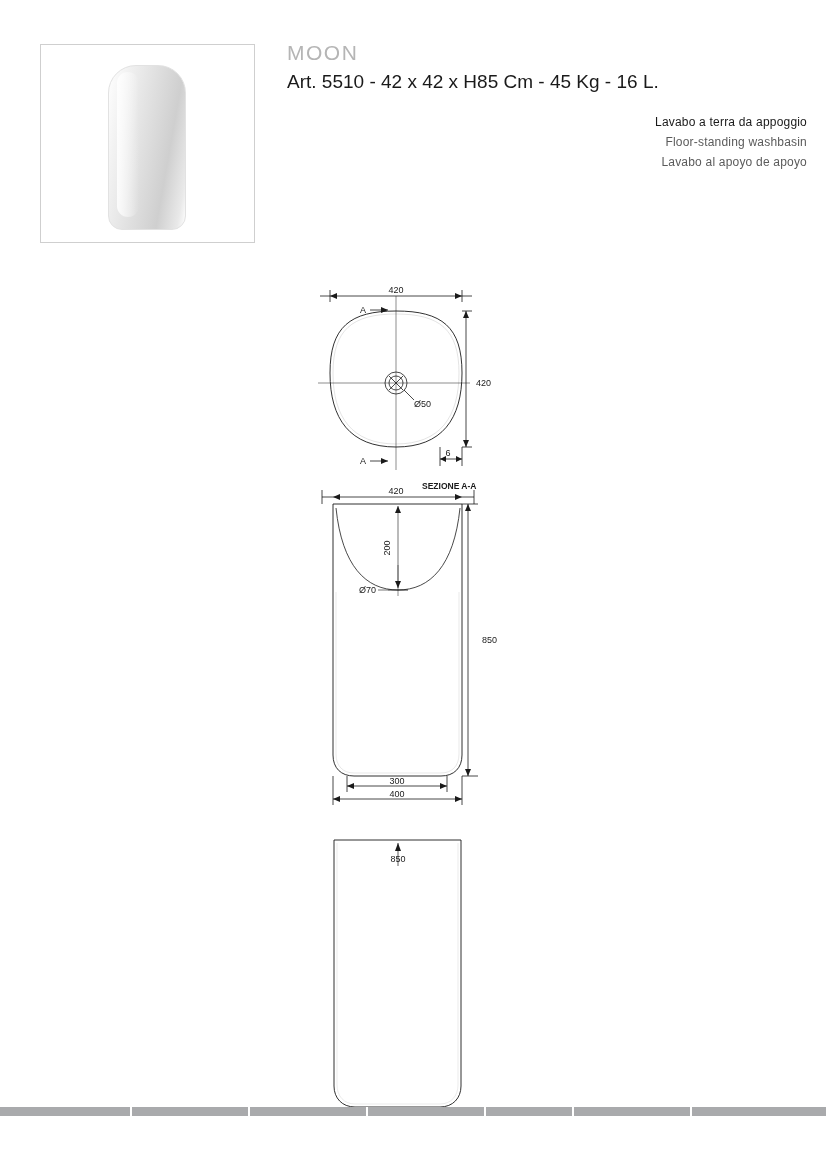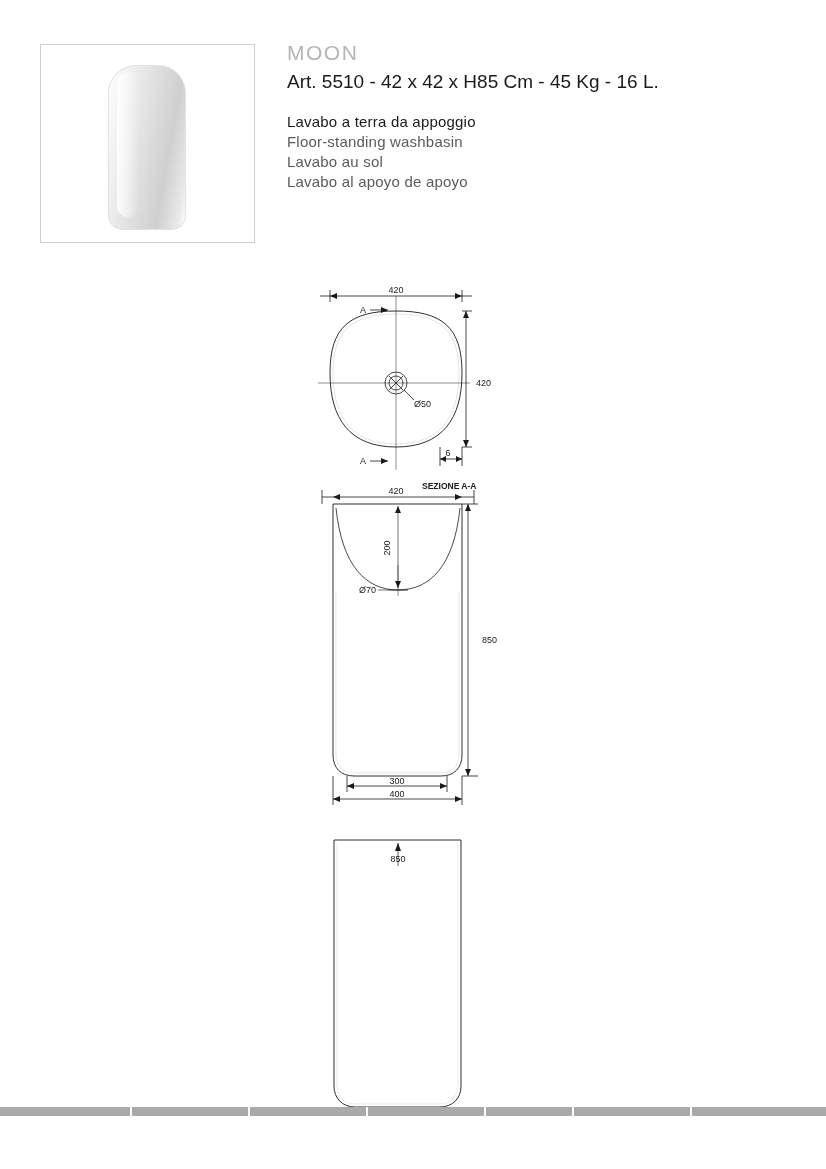--- a/index.html
+++ b/index.html
@@ -66,24 +66,25 @@
     font-size: 19px;
     color: #1a1a1a;
     line-height: 28px;
     margin-top: 2px;
     font-weight: 400;
   }
   .desc-list {
     margin-top: 16px;
   }
   .desc-line {
-    font-size: 15px;
+    font-size: 12px;
     line-height: 20px;
     color: #5b5b5b;
     letter-spacing: 0.2px;
+    text-align: right;
   }
   .desc-line.first {
     color: #1a1a1a;
   }
 
   
   .drawings {
     position: absolute;
     left: 0;
     top: 0;
@@ -119,21 +120,20 @@
 <div class="product-photo">
   <div class="photo-shape"></div>
 </div>
 
 <div class="title-block">
   <div class="brand-name">MOON</div>
   <div class="art-line">Art. 5510 - 42 x 42 x H85 Cm - 45 Kg - 16 L.</div>
   <div class="desc-list">
     <div class="desc-line first">Lavabo a terra da appoggio</div>
     <div class="desc-line">Floor-standing washbasin</div>
-    <div class="desc-line">Lavabo au sol</div>
     <div class="desc-line">Lavabo al apoyo de apoyo</div>
   </div>
 </div>
 
 <svg class="drawings" viewBox="0 0 826 1169" width="826" height="1169">
   <g stroke="#1a1a1a" fill="none" stroke-width="0.8">
 
     <g>
 
       <path d="M330 373 C330 327, 350 311, 396 311 C442 311, 462 327, 462 373 C462 419, 442 447, 396 447 C350 447, 330 419, 330 373 Z" stroke="#1a1a1a" stroke-width="0.9"></path>

